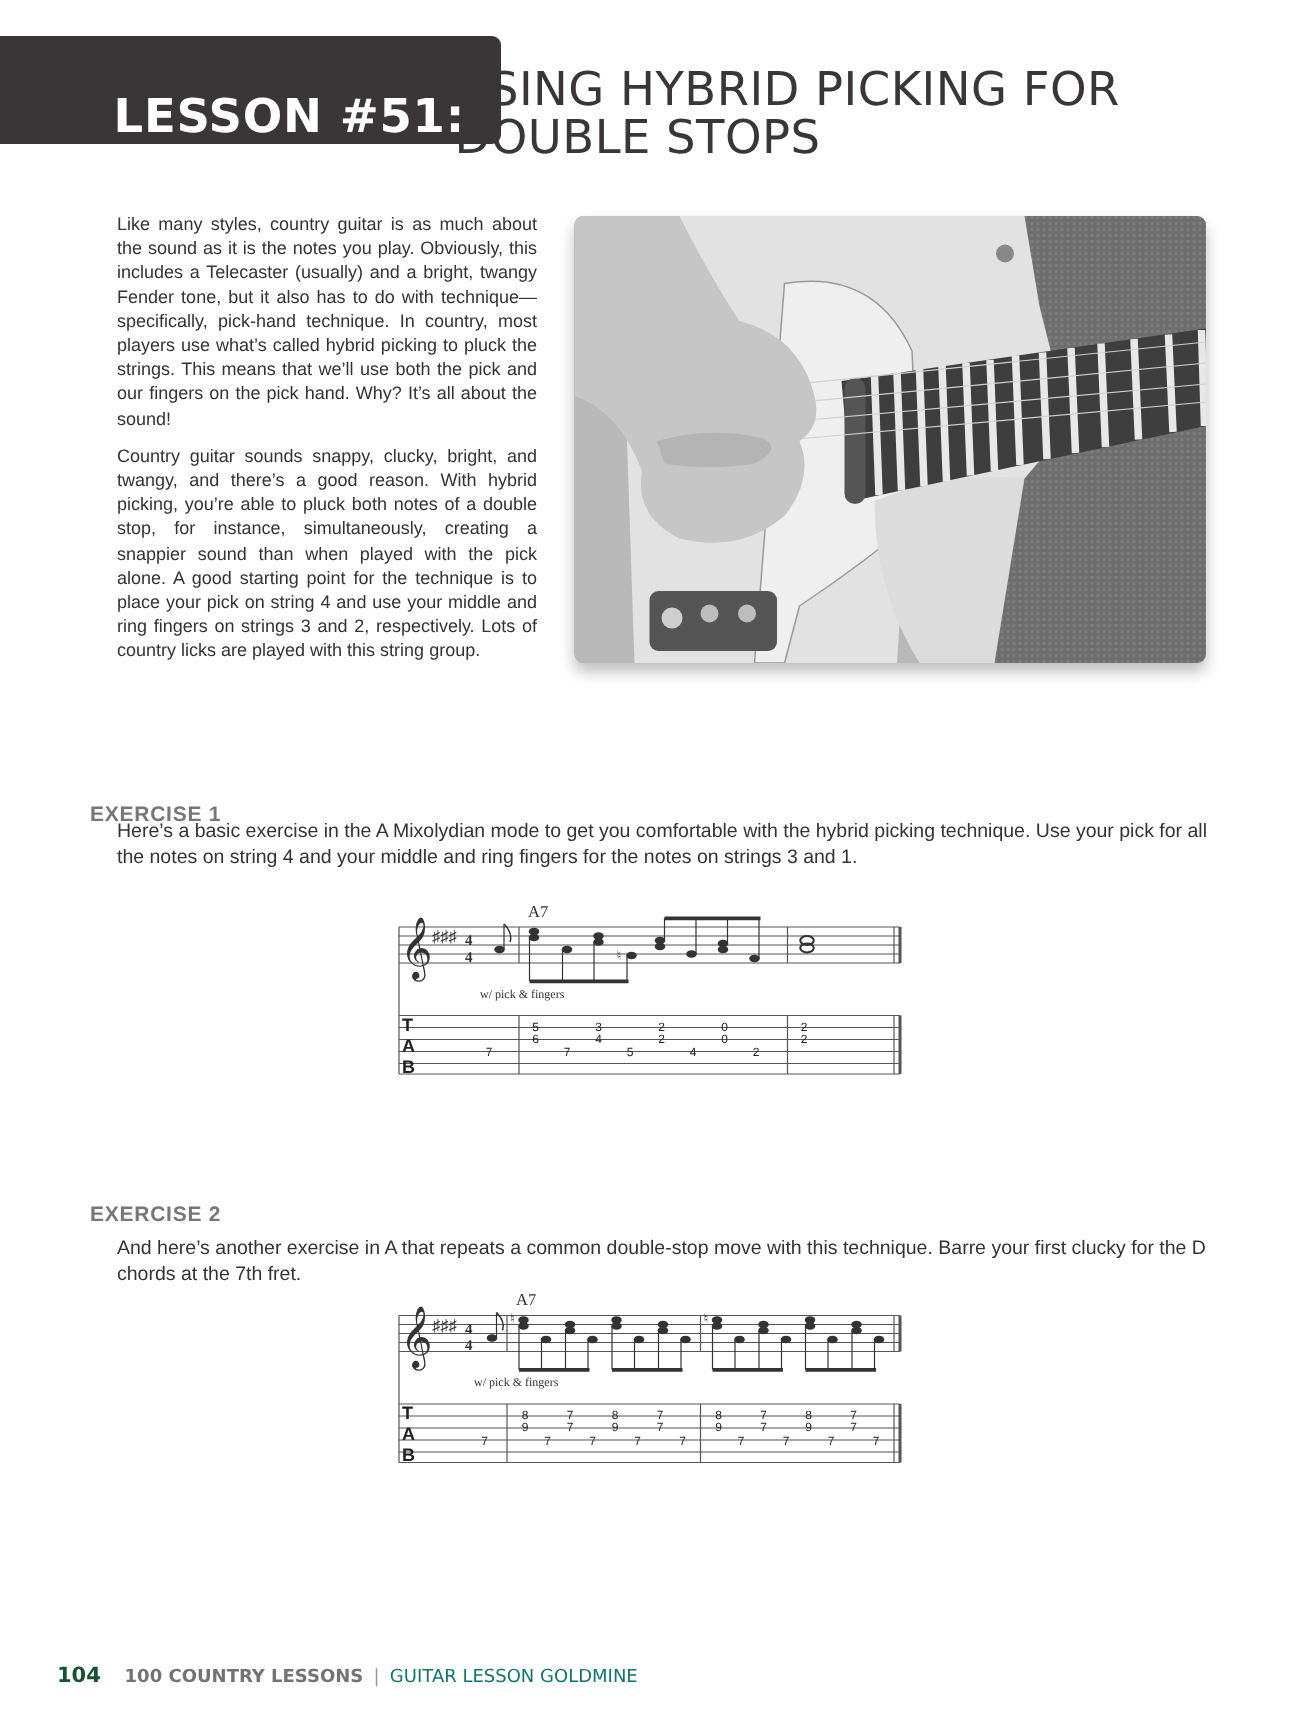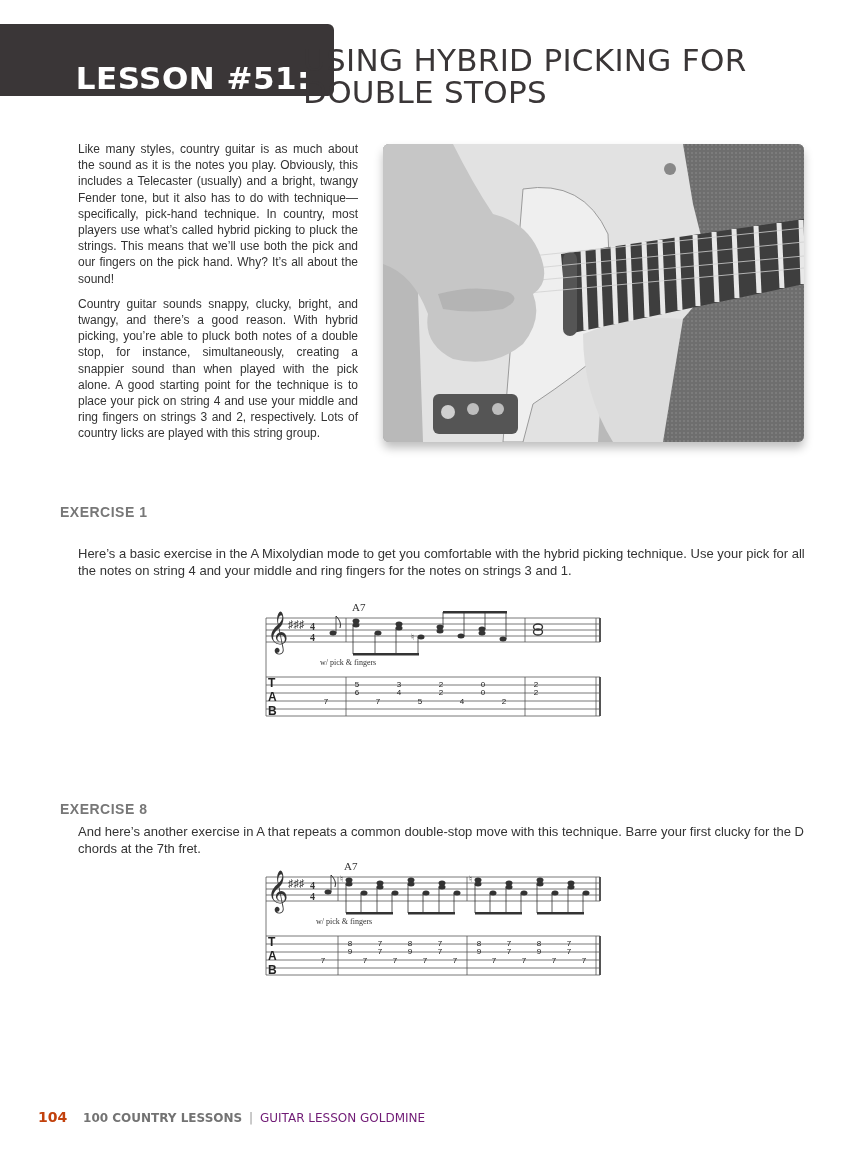--- a/index.html
+++ b/index.html
@@ -13,24 +13,24 @@
   .intro p { margin:0 0 9px 0; }
 
   .photo-frame { position:absolute; left:383px; top:144px; width:421px; height:298px; border-radius:6px; box-shadow:0 6px 10px rgba(0,0,0,0.25); overflow:hidden; background:#9a9a9a; }
 
   .ex-heading { position:absolute; left:60px; font-weight:bold; font-size:14px; color:#777; letter-spacing:0.5px; }
   .ex-text { position:absolute; left:78px; width:730px; font-size:13px; line-height:17px; color:#333; }
 
   .notation { position:absolute; }
 
   .footer { position:absolute; left:38px; top:1109px; font-size:12px; font-family:"DejaVu Sans", sans-serif; color:#444; }
-  .footer .pg { font-weight:bold; font-size:14px; color:#c2410c; margin-right:12px; }
+  .footer .pg { font-weight:bold; font-size:14px; color:#14532d; margin-right:12px; }
   .footer .book { font-weight:bold; color:#737373; }
   .footer .sep { color:#999; margin:0 3px; }
-  .footer .series { color:#701a75; }
+  .footer .series { color:#0f766e; }
 </style>
 </head>
 <body>
 
 <div class="lesson-tab">
   <span>LESSON #51:</span>
 </div>
 <div class="lesson-title">
   <div>USING HYBRID PICKING FOR</div>
   <div>DOUBLE STOPS</div>
@@ -90,21 +90,21 @@
 
     <circle cx="287" cy="25" r="6" fill="#888"></circle>
 
     <rect x="50" y="250" width="85" height="40" rx="6" fill="#555"></rect>
     <circle cx="65" cy="268" r="7" fill="#cfcfcf"></circle>
     <circle cx="90" cy="265" r="6" fill="#bdbdbd"></circle>
     <circle cx="115" cy="265" r="6" fill="#bdbdbd"></circle>
   </svg>
 </div>
 
-<div class="ex-heading" style="top:504px;">EXERCISE 1</div>
+<div class="ex-heading" style="top:534px;">EXERCISE 1</div>
 <div class="ex-text" style="top:545px;">Here’s a basic exercise in the A Mixolydian mode to get you comfortable with the hybrid picking technique. Use your pick for all the notes on string 4 and your middle and ring fingers for the notes on strings 3 and 1.</div>
 
 <div class="notation" style="left:260px; top:598px; width:345px; height:122px;">
   <svg width="345" height="122" viewBox="0 0 345 122" font-family="Liberation Serif, serif">
 
     <text x="92" y="13" font-size="11" fill="#333">A7</text>
 
     <g stroke="#555" stroke-width="0.8">
       <line x1="6" y1="20" x2="340" y2="20"></line>
       <line x1="6" y1="26" x2="340" y2="26"></line>
@@ -194,21 +194,21 @@
       <text x="202" y="106">4</text>
       <text x="223" y="89">0</text>
       <text x="223" y="97">0</text>
       <text x="244" y="106">2</text>
       <text x="276" y="89">2</text>
       <text x="276" y="97">2</text>
     </g>
   </svg>
 </div>
 
-<div class="ex-heading" style="top:801px;">EXERCISE 8</div>
+<div class="ex-heading" style="top:801px;">EXERCISE 2</div>
 <div class="ex-text" style="top:823px;">And here’s another exercise in A that repeats a common double-stop move with this technique. Barre your first clucky for the D chords at the 7th fret.</div>
 
 <div class="notation" style="left:260px; top:857px; width:345px; height:122px;">
   <svg width="345" height="122" viewBox="0 0 345 122" font-family="Liberation Serif, serif">
     <text x="84" y="13" font-size="11" fill="#333">A7</text>
     <g stroke="#555" stroke-width="0.8">
       <line x1="6" y1="20" x2="340" y2="20"></line>
       <line x1="6" y1="26" x2="340" y2="26"></line>
       <line x1="6" y1="32" x2="340" y2="32"></line>
       <line x1="6" y1="38" x2="340" y2="38"></line>

